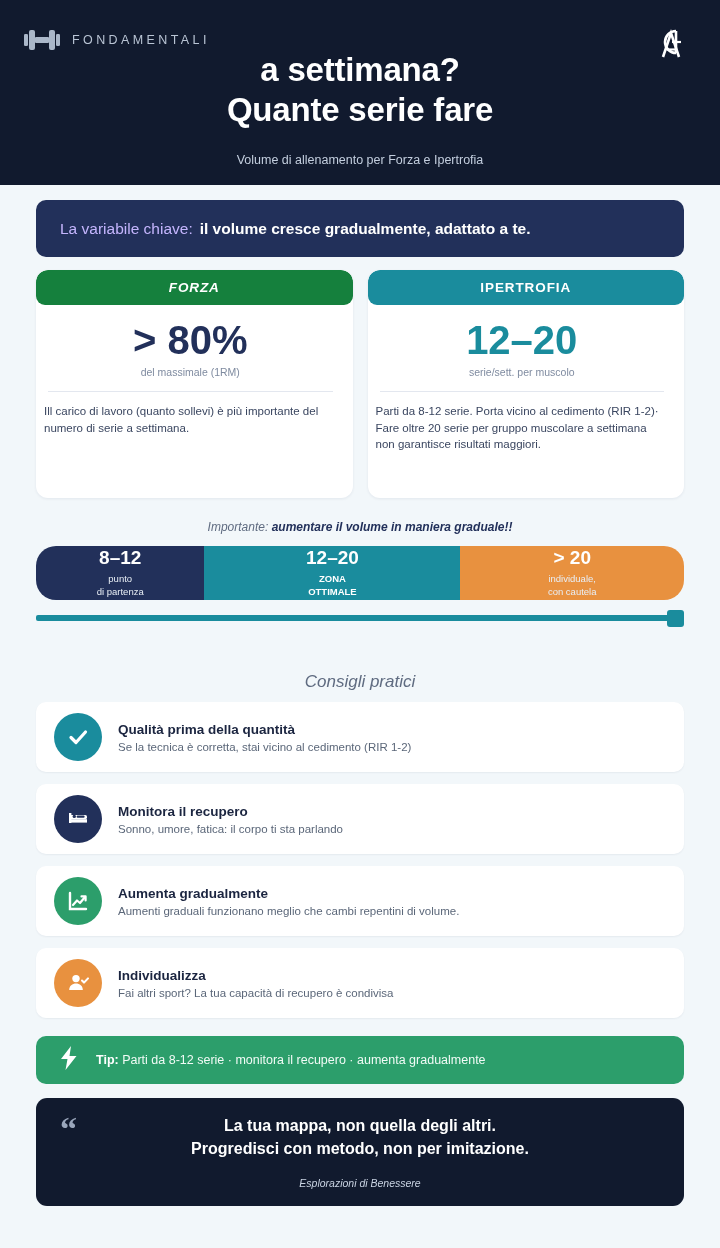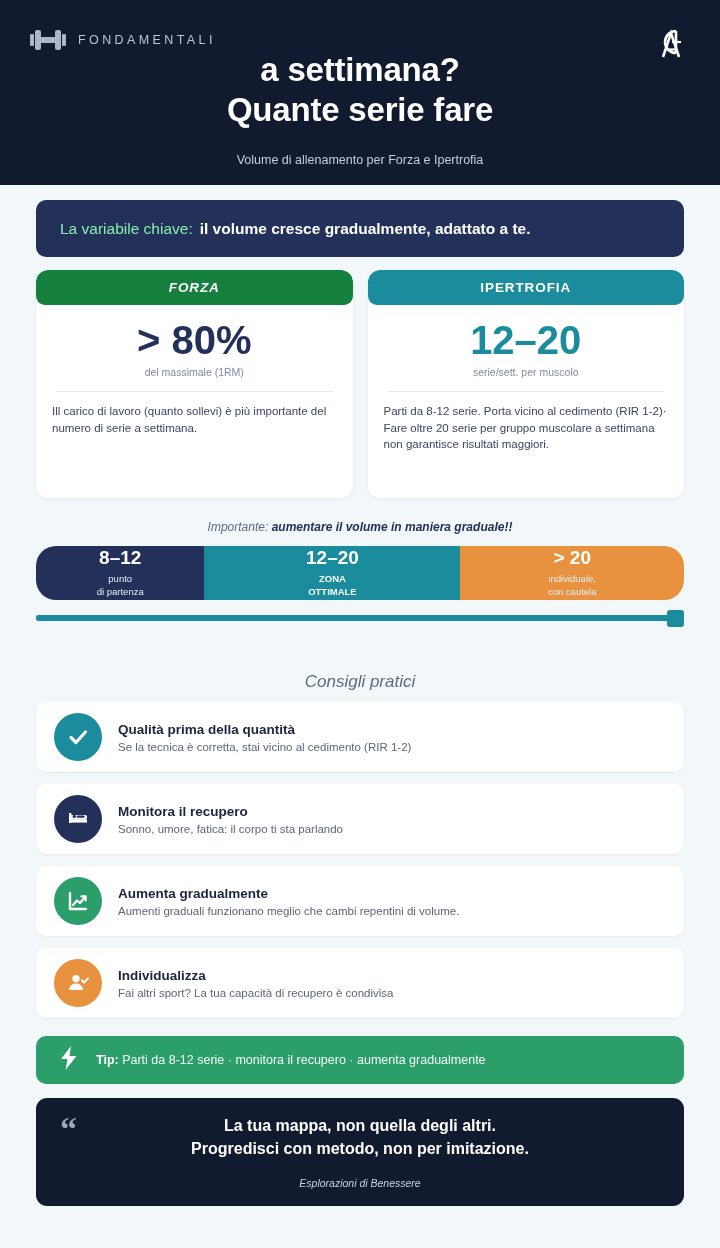--- a/index.html
+++ b/index.html
@@ -13,21 +13,21 @@
   .page { width:720px; height:1248px; position:relative; background:#f2f7fa; }
 
   
   .header {
     background:#111a2e;
     height:185px;
     position:relative;
     padding-top:20px;
   }
   .brand-row {
-    position:absolute; top:25px; left:30px;
+    position:absolute; top:25px; left:24px;
     display:flex; align-items:center; gap:12px;
   }
   .dumbbell-icon { width:36px; height:30px; display:block; }
   .brand-name {
     color:#b9c4d4; font-size:12.5px; letter-spacing:3.4px; font-weight:500;
   }
   .monogram {
     position:absolute; top:22px; right:30px;
     width:40px; height:42px;
   }
@@ -43,39 +43,39 @@
 
   
   .body-wrap { padding:0 36px; }
 
   .keybanner {
     background:#22305a; border-radius:10px;
     margin-top:15px; height:57px;
     display:flex; align-items:center;
     padding-left:24px;
   }
-  .keybanner .kb-light { color:#86efac; font-size:15.5px;text-align:center; }
+  .keybanner .kb-light { color:#c4b5fd; font-size:15.5px;text-align:center; }
   .keybanner .kb-bold  { color:#ffffff; font-size:15.5px; font-weight:bold; margin-left:7px; }
 
   
   .cards { display:flex; gap:15px; margin-top:13px; }
   .card {
     flex:1; background:#ffffff; border-radius:12px;
     overflow:hidden; height:228px;
     box-shadow:0 1px 3px rgba(20,35,70,.07);
     display:flex; flex-direction:column;
   }
   .card-head {
     height:35px; display:flex; align-items:center; justify-content:center;
     color:#fff; font-size:13.5px; font-weight:bold; letter-spacing:.9px;
     border-radius:12px 12px 9px 9px;
   }
   .card-head.forza { background:#15803d;font-style:italic; }
   .card-head.iper  { background:#1a8c9d; }
-  .card-body { padding:14px 16px 0 16px; }
+  .card-body { padding:14px 16px 0 8px; }
   .bignum { text-align:center; font-size:40px; font-weight:bold; line-height:1.05; }
   .bignum.forza { color:#22305a; }
   .bignum.iper  { color:#1a8c9d; }
   .bigsub { text-align:center; font-size:10.5px; color:#7f8ba0; margin-top:5px; }
   .divider { height:1px; background:#e3e7ef; margin:13px 4px 11px 4px; }
   .card-desc { font-size:11.5px; line-height:1.45; color:#3a4660; }
 
   
   .importante {
     text-align:center; margin-top:22px; font-size:12px;

